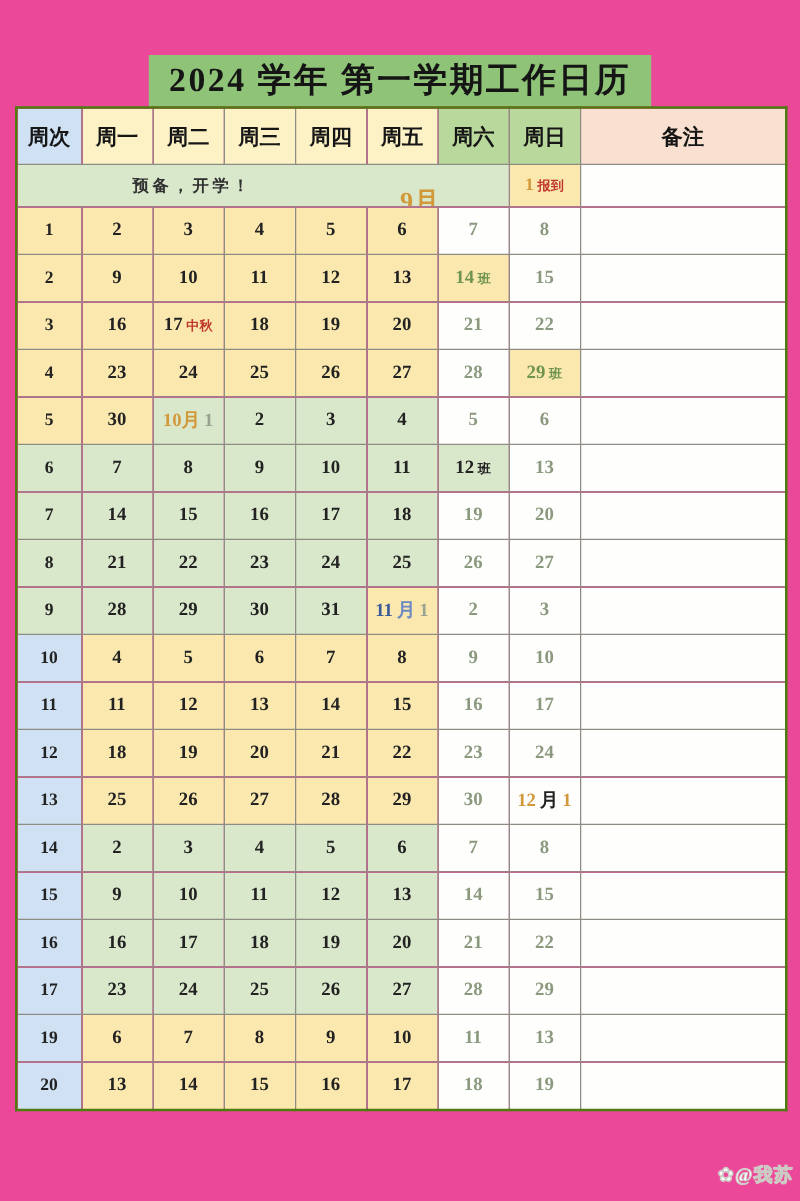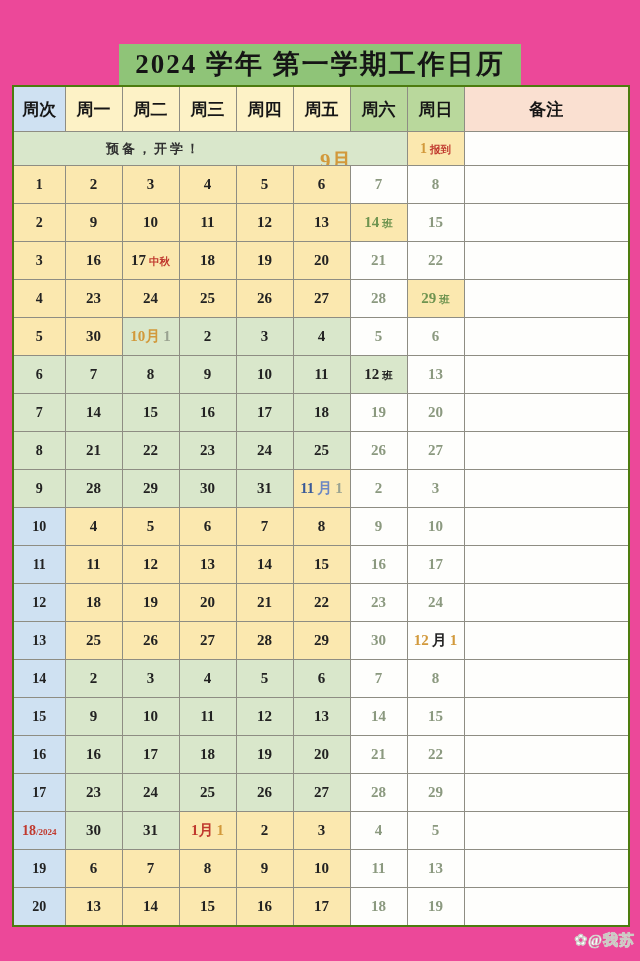--- a/index.html
+++ b/index.html
@@ -261,31 +261,20 @@
           <td class="cell bg-g"><span class="c-d">23</span></td>
           <td class="cell bg-g"><span class="c-d">24</span></td>
           <td class="cell bg-g"><span class="c-d">25</span></td>
           <td class="cell bg-g"><span class="c-d">26</span></td>
           <td class="cell bg-g"><span class="c-d">27</span></td>
           <td class="cell bg-w"><span class="c-w">28</span></td>
           <td class="cell bg-w"><span class="c-w">29</span></td>
           <td class="remark"></td>
         </tr>
         <tr class="drow">
-          <td class="week bg-bl"><span class="c-r">18</span><span class="c-r sm">/2024</span></td>
-          <td class="cell bg-g"><span class="c-d">30</span></td>
-          <td class="cell bg-g"><span class="c-d">31</span></td>
-          <td class="cell bg-y"><span class="c-r">1月</span><span class="c-o">1</span></td>
-          <td class="cell bg-y"><span class="c-d">2</span></td>
-          <td class="cell bg-y"><span class="c-d">3</span></td>
-          <td class="cell bg-w"><span class="c-w">4</span></td>
-          <td class="cell bg-w"><span class="c-w">5</span></td>
-          <td class="remark"></td>
-        </tr>
-        <tr class="drow">
           <td class="week bg-bl"><span class="c-d">19</span></td>
           <td class="cell bg-y"><span class="c-d">6</span></td>
           <td class="cell bg-y"><span class="c-d">7</span></td>
           <td class="cell bg-y"><span class="c-d">8</span></td>
           <td class="cell bg-y"><span class="c-d">9</span></td>
           <td class="cell bg-y"><span class="c-d">10</span></td>
           <td class="cell bg-w"><span class="c-w">11</span></td>
           <td class="cell bg-w"><span class="c-w">13</span></td>
           <td class="remark"></td>
         </tr>

